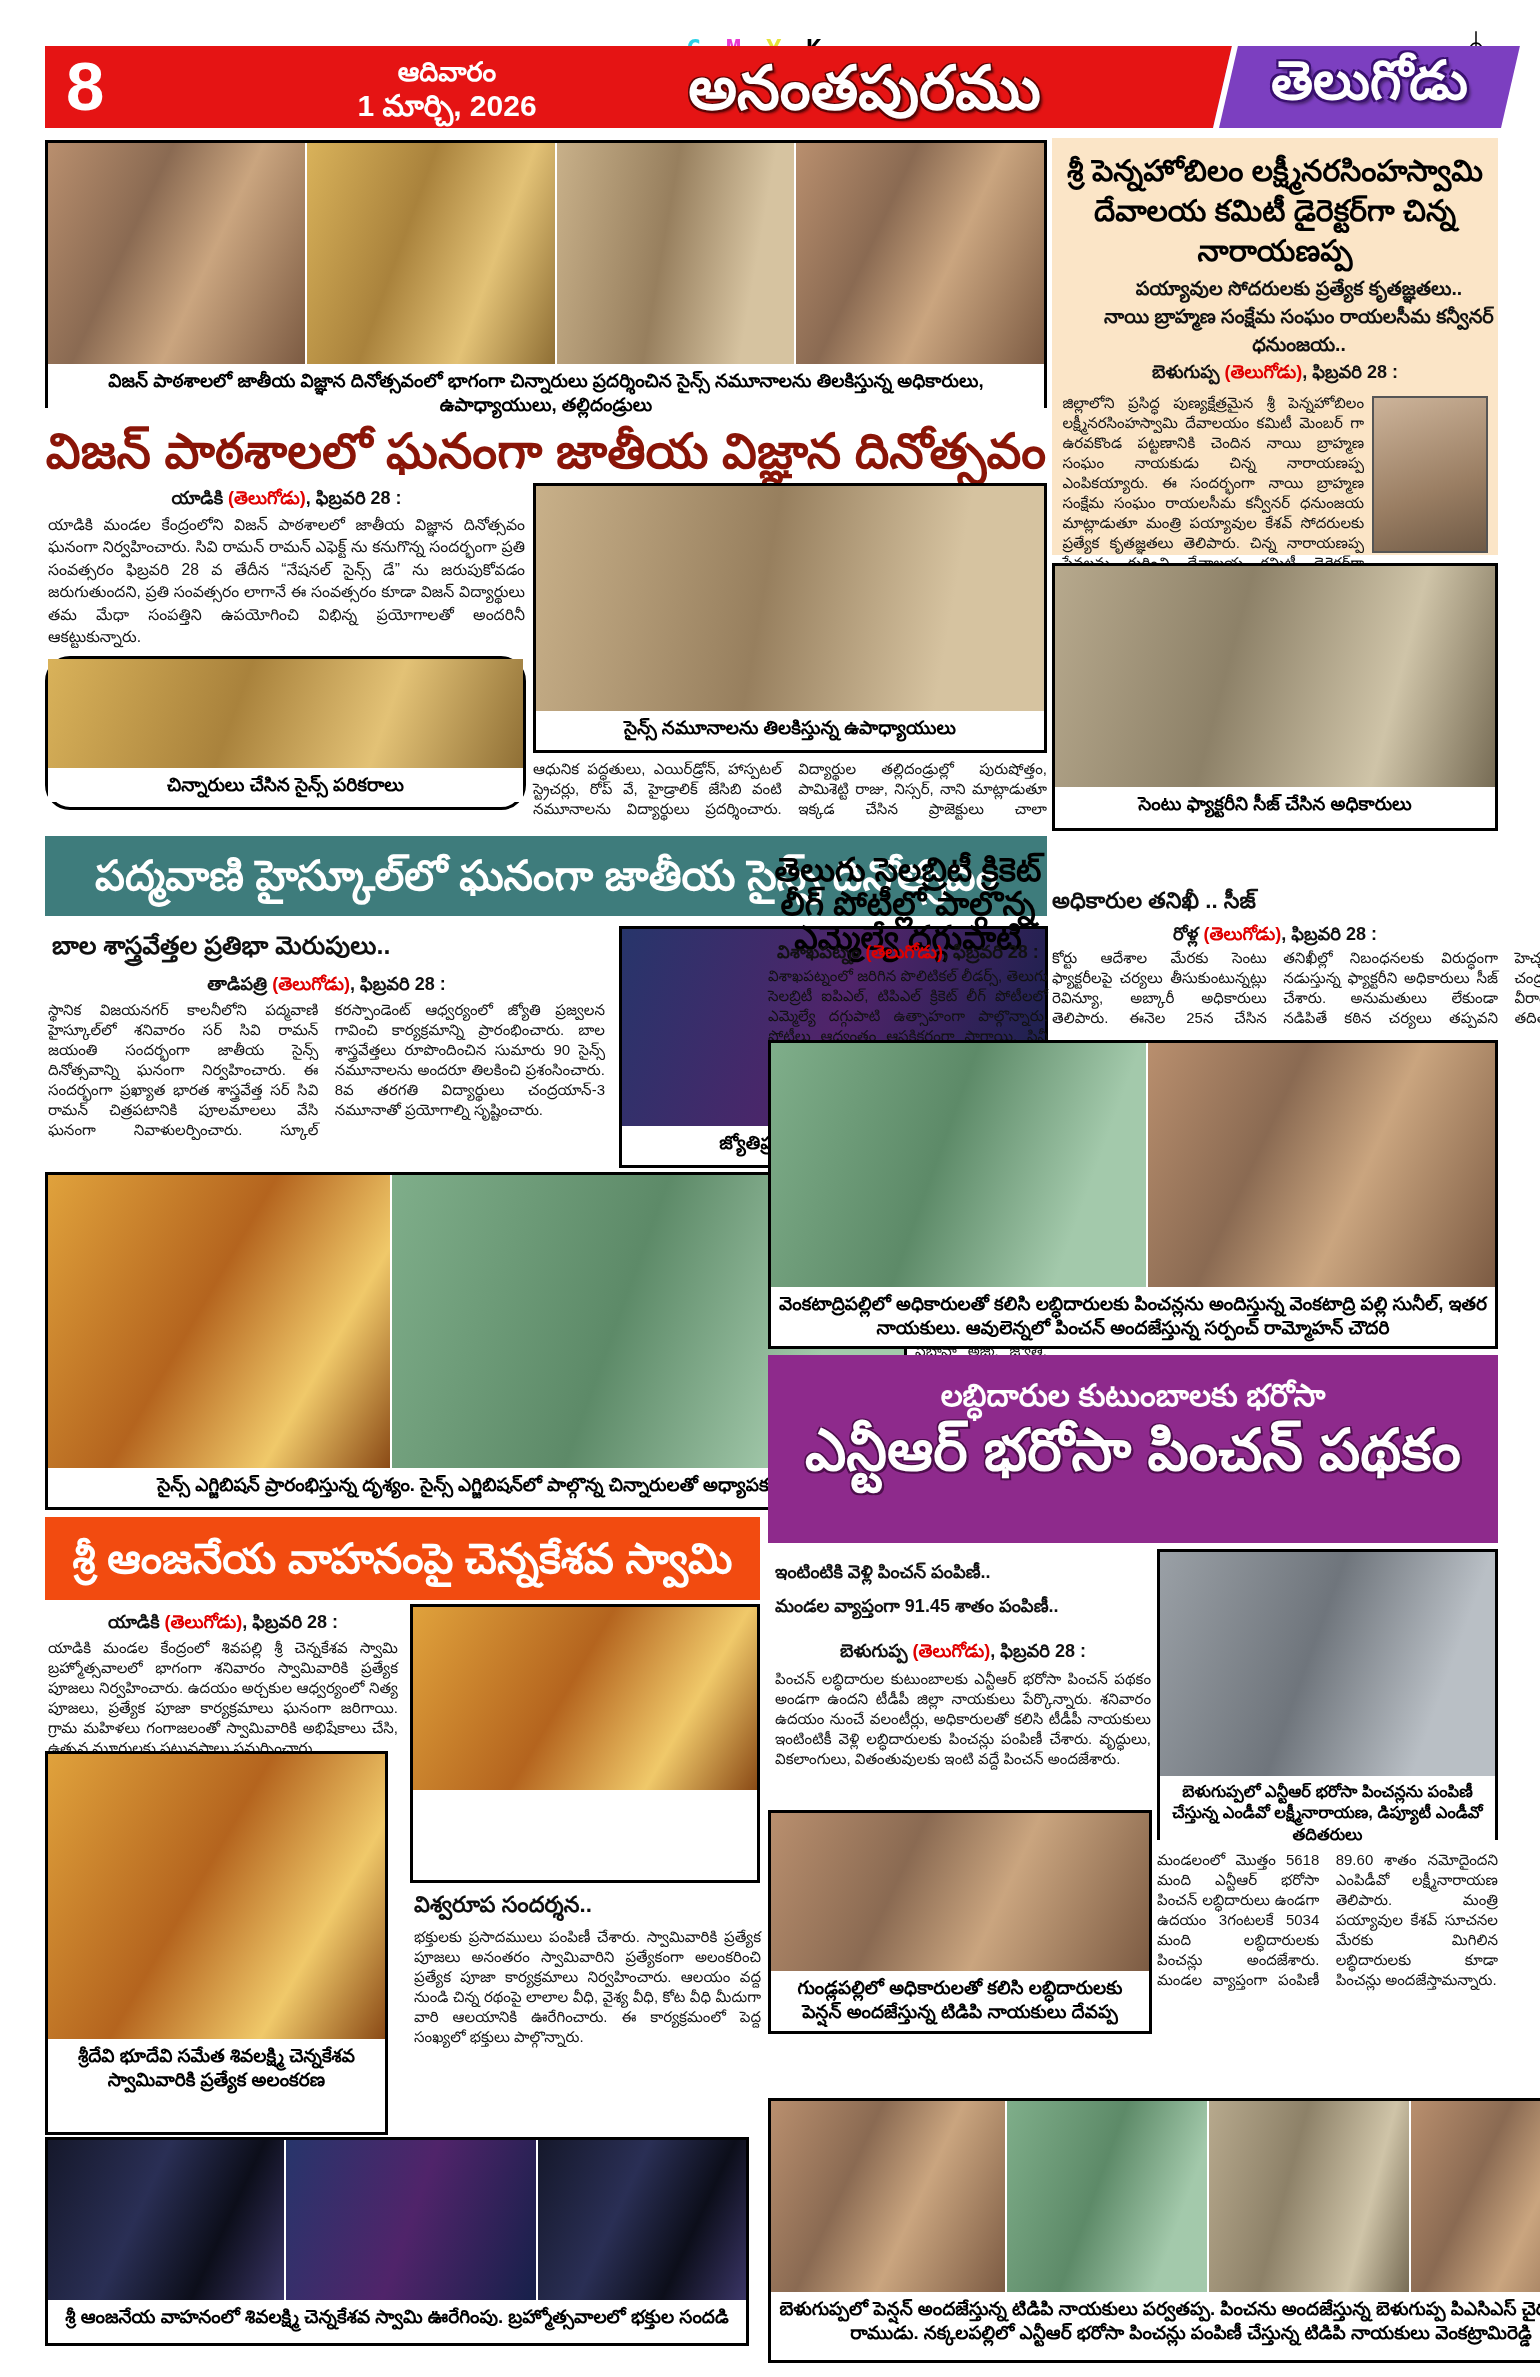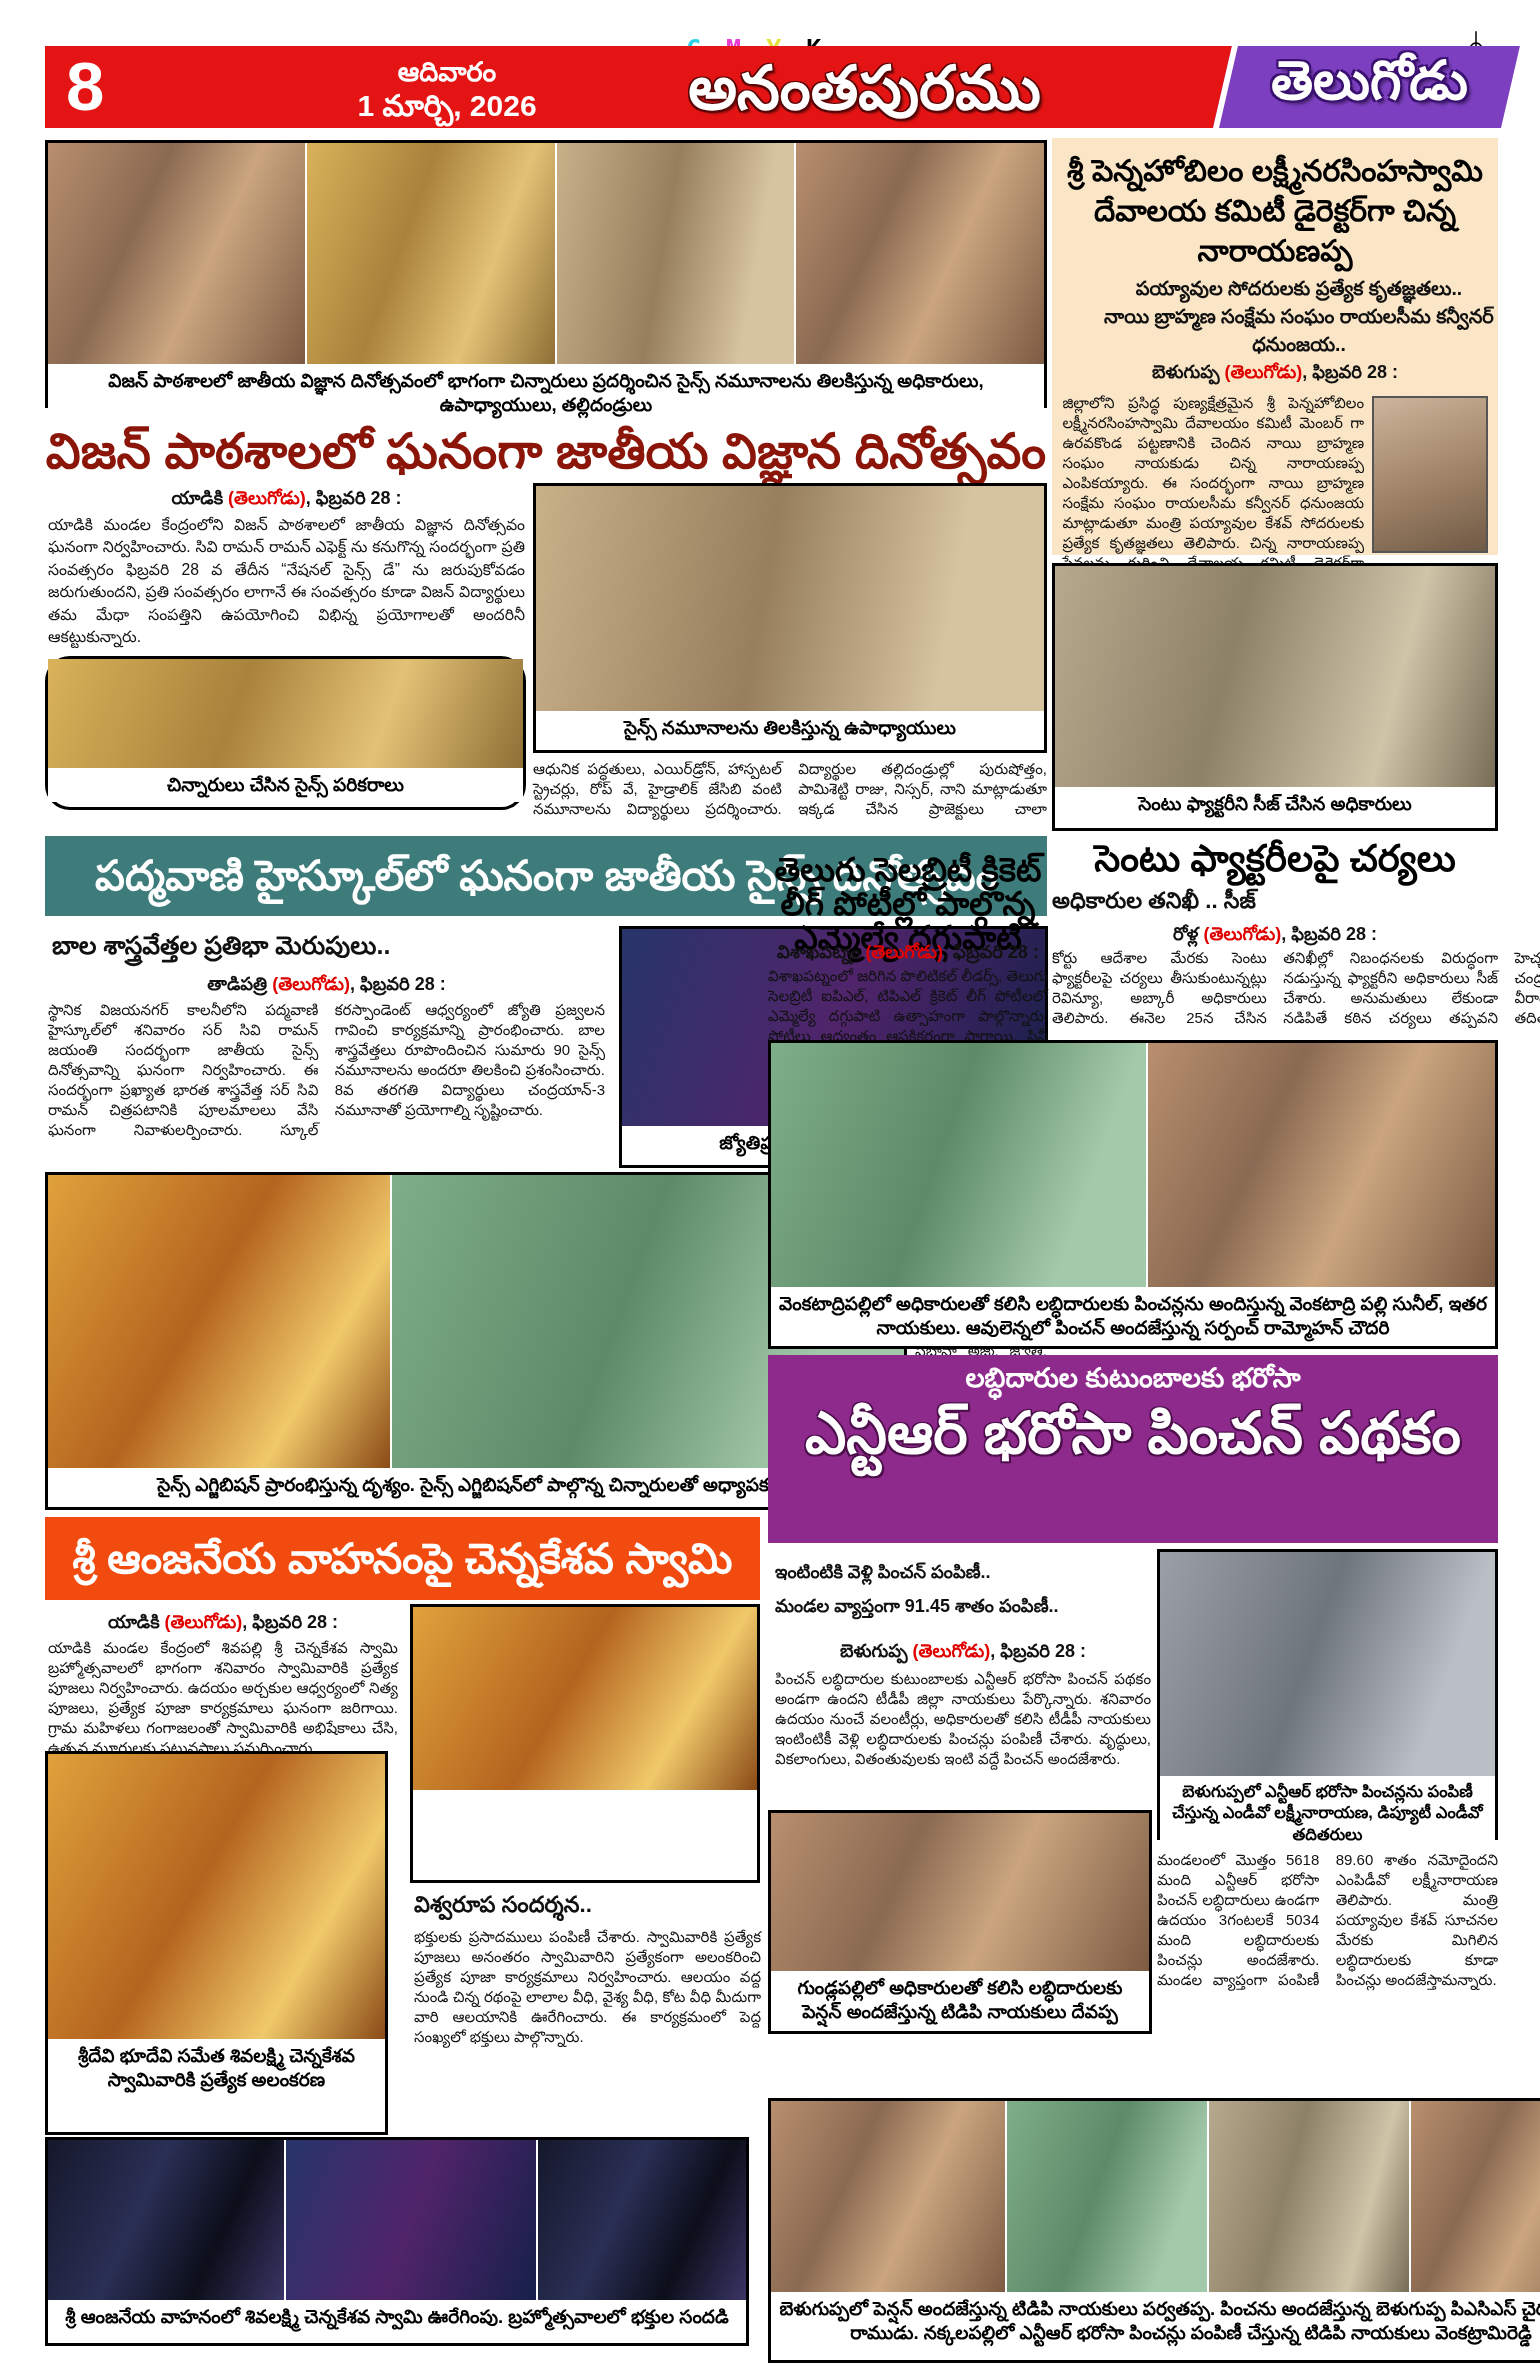--- a/index.html
+++ b/index.html
@@ -71,21 +71,21 @@
   .alank-box{left:45px;top:1751px;width:343px;height:384px;}
   .alank-box .photo{height:285px;}
   .night-box{left:45px;top:2137px;width:704px;height:209px;}
   .night-box .photorow{height:160px;}
   .celeb-headline{left:768px;top:853px;width:280px;font-weight:bold;font-size:33px;line-height:34px;text-align:center;color:#000;}
   .celeb-date{left:768px;top:938px;width:280px;}
   .celeb-body{left:768px;top:966px;width:280px;height:72px;}
   .venk-box{left:768px;top:1040px;width:730px;height:309px;}
   .venk-box .photorow{height:244px;}
   .purple-block{left:768px;top:1355px;width:730px;height:188px;background:#8e2a8c;color:#fff;text-align:center;}
-  .purple-block .kicker{font-weight:bold;font-size:27px;line-height:37px;padding-top:5px;}
+  .purple-block .kicker{font-weight:bold;font-size:31px;line-height:37px;padding-top:22px;}
   .purple-block .main{font-weight:bold;font-size:58px;line-height:72px;
       text-shadow:2.2px 2.2px 0 #4d0f4c,-1.5px -1.5px 0 #4d0f4c,1.5px -1.5px 0 #4d0f4c,-1.5px 1.5px 0 #4d0f4c;}
   .pen-subheads{left:775px;top:1555px;width:376px;font-weight:bold;font-size:18px;line-height:34px;}
   .mdo-box{left:1157px;top:1549px;width:341px;height:291px;}
   .mdo-box .photo{height:224px;}
   .pen-date{left:775px;top:1637px;width:376px;}
   .pen-body1{left:775px;top:1669px;width:376px;height:137px;}
   .gundla-box{left:768px;top:1810px;width:384px;height:224px;}
   .gundla-box .photo{height:158px;}
   .pen-body2{left:1157px;top:1850px;width:341px;height:246px;}
@@ -203,21 +203,20 @@
     <div class="bd">
       <span class="portrait p-portrait"></span>
       <span>జిల్లాలోని ప్రసిద్ధ పుణ్యక్షేత్రమైన శ్రీ పెన్నహోబిలం లక్ష్మీనరసింహస్వామి దేవాలయం కమిటీ మెంబర్ గా ఉరవకొండ పట్టణానికి చెందిన నాయి బ్రాహ్మణ సంఘం నాయకుడు చిన్న నారాయణప్ప ఎంపికయ్యారు. ఈ సందర్భంగా నాయి బ్రాహ్మణ సంక్షేమ సంఘం రాయలసీమ కన్వీనర్ ధనుంజయ మాట్లాడుతూ మంత్రి పయ్యావుల కేశవ్ సోదరులకు ప్రత్యేక కృతజ్ఞతలు తెలిపారు. చిన్న నారాయణప్ప సేవలను గుర్తించి దేవాలయ కమిటీ డైరెక్టర్‌గా నియమించడం పట్ల జిల్లా నాయకులు హర్షం వ్యక్తం చేసి శుభాకాంక్షలు తెలిపారు.</span>
     </div>
   </div>
 
   <div class="abs box cent-photo">
     <div class="photo p-officials"></div>
     <div class="caption">సెంటు ఫ్యాక్టరీని సీజ్ చేసిన అధికారులు</div>
   </div>
-  <div class="abs cent-headline">సెంటు ఫ్యాక్టరీలపై చర్యలు</div>
   <div class="abs cent-subhead">అధికారుల  తనిఖీ .. సీజ్</div>
   <div class="abs cent-date dateline">
     <span>రోళ్ల </span><span class="paper">(తెలుగోడు)</span><span>, ఫిబ్రవరి 28 :</span>
   </div>
   <div class="abs cent-body body small cols2">కోర్టు ఆదేశాల మేరకు సెంటు ఫ్యాక్టరీలపై చర్యలు తీసుకుంటున్నట్లు రెవిన్యూ, అబ్కారీ అధికారులు తెలిపారు. ఈనెల 25న చేసిన తనిఖీల్లో నిబంధనలకు విరుద్ధంగా నడుస్తున్న ఫ్యాక్టరీని అధికారులు సీజ్ చేశారు. అనుమతులు లేకుండా నడిపితే కఠిన చర్యలు తప్పవని హెచ్చరించారు. ఈ తనిఖీల్లో చంద్రశేఖర్, ఎ.ఎస్.ఐ వీరాంజనేయులు, ఆర్.ఐ గిరిష్ తదితరులు పాల్గొన్నారు.</div>
 
   <div class="abs box venk-box">
     <div class="photorow">
       <div class="photo p-green" style="width:52%;"></div>
       <div class="photo p-crowd" style="width:48%;"></div>

